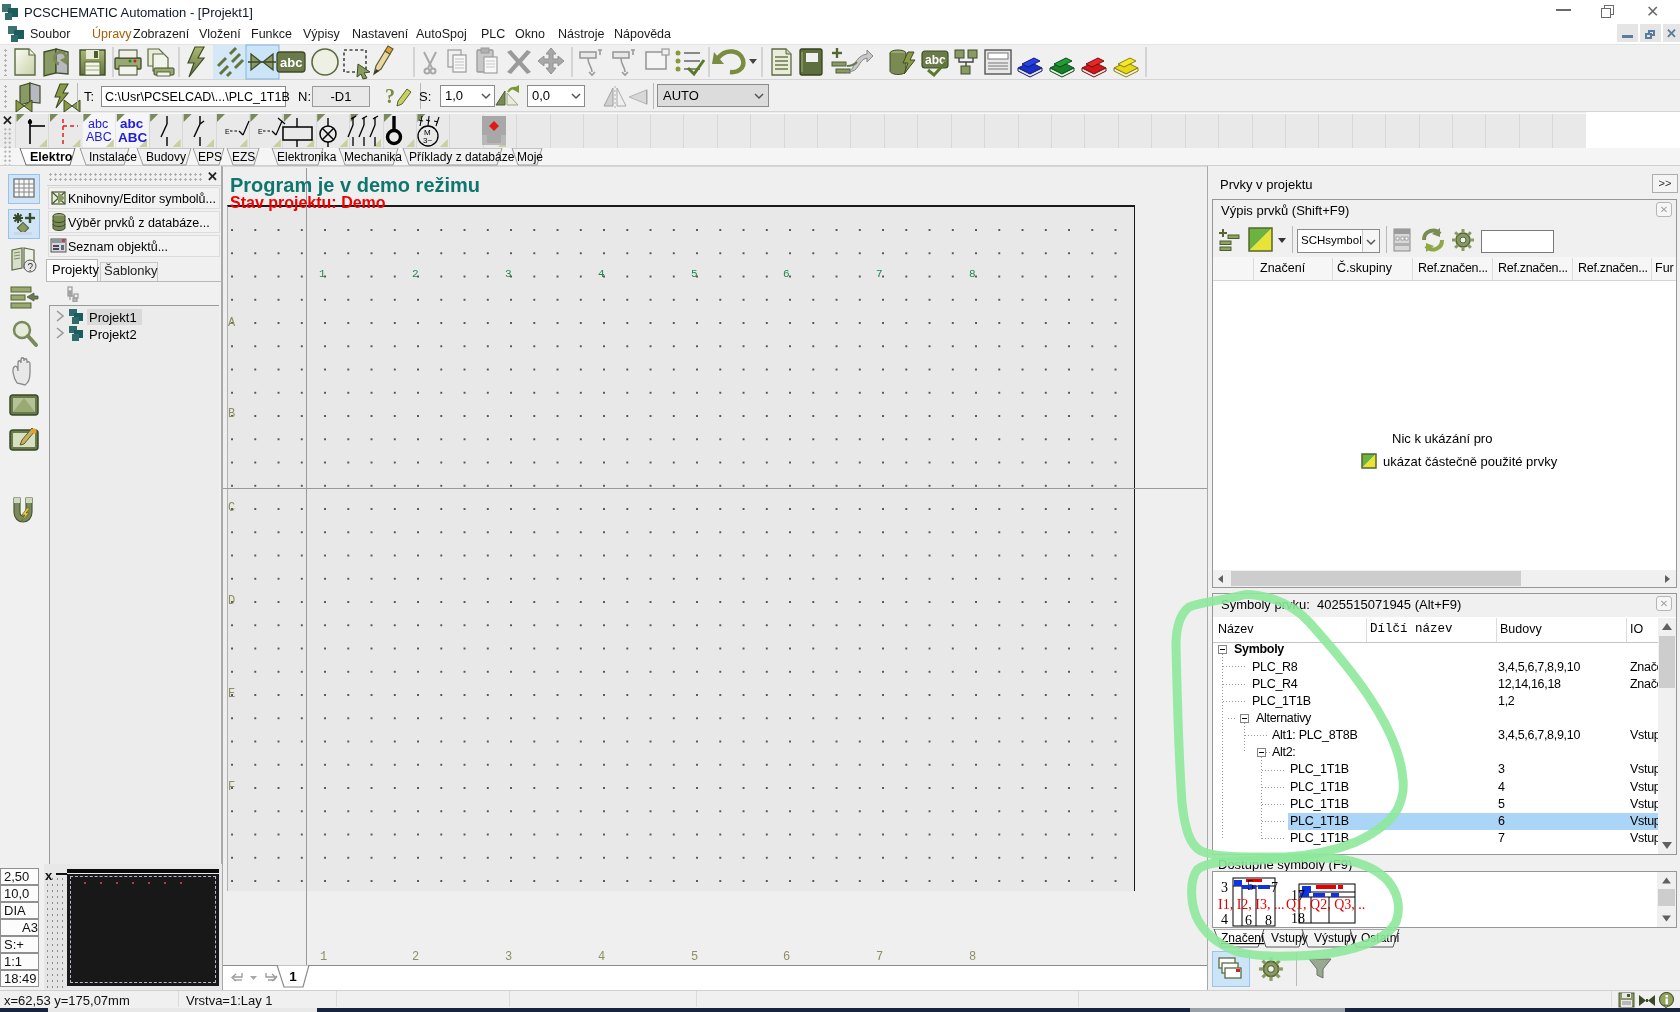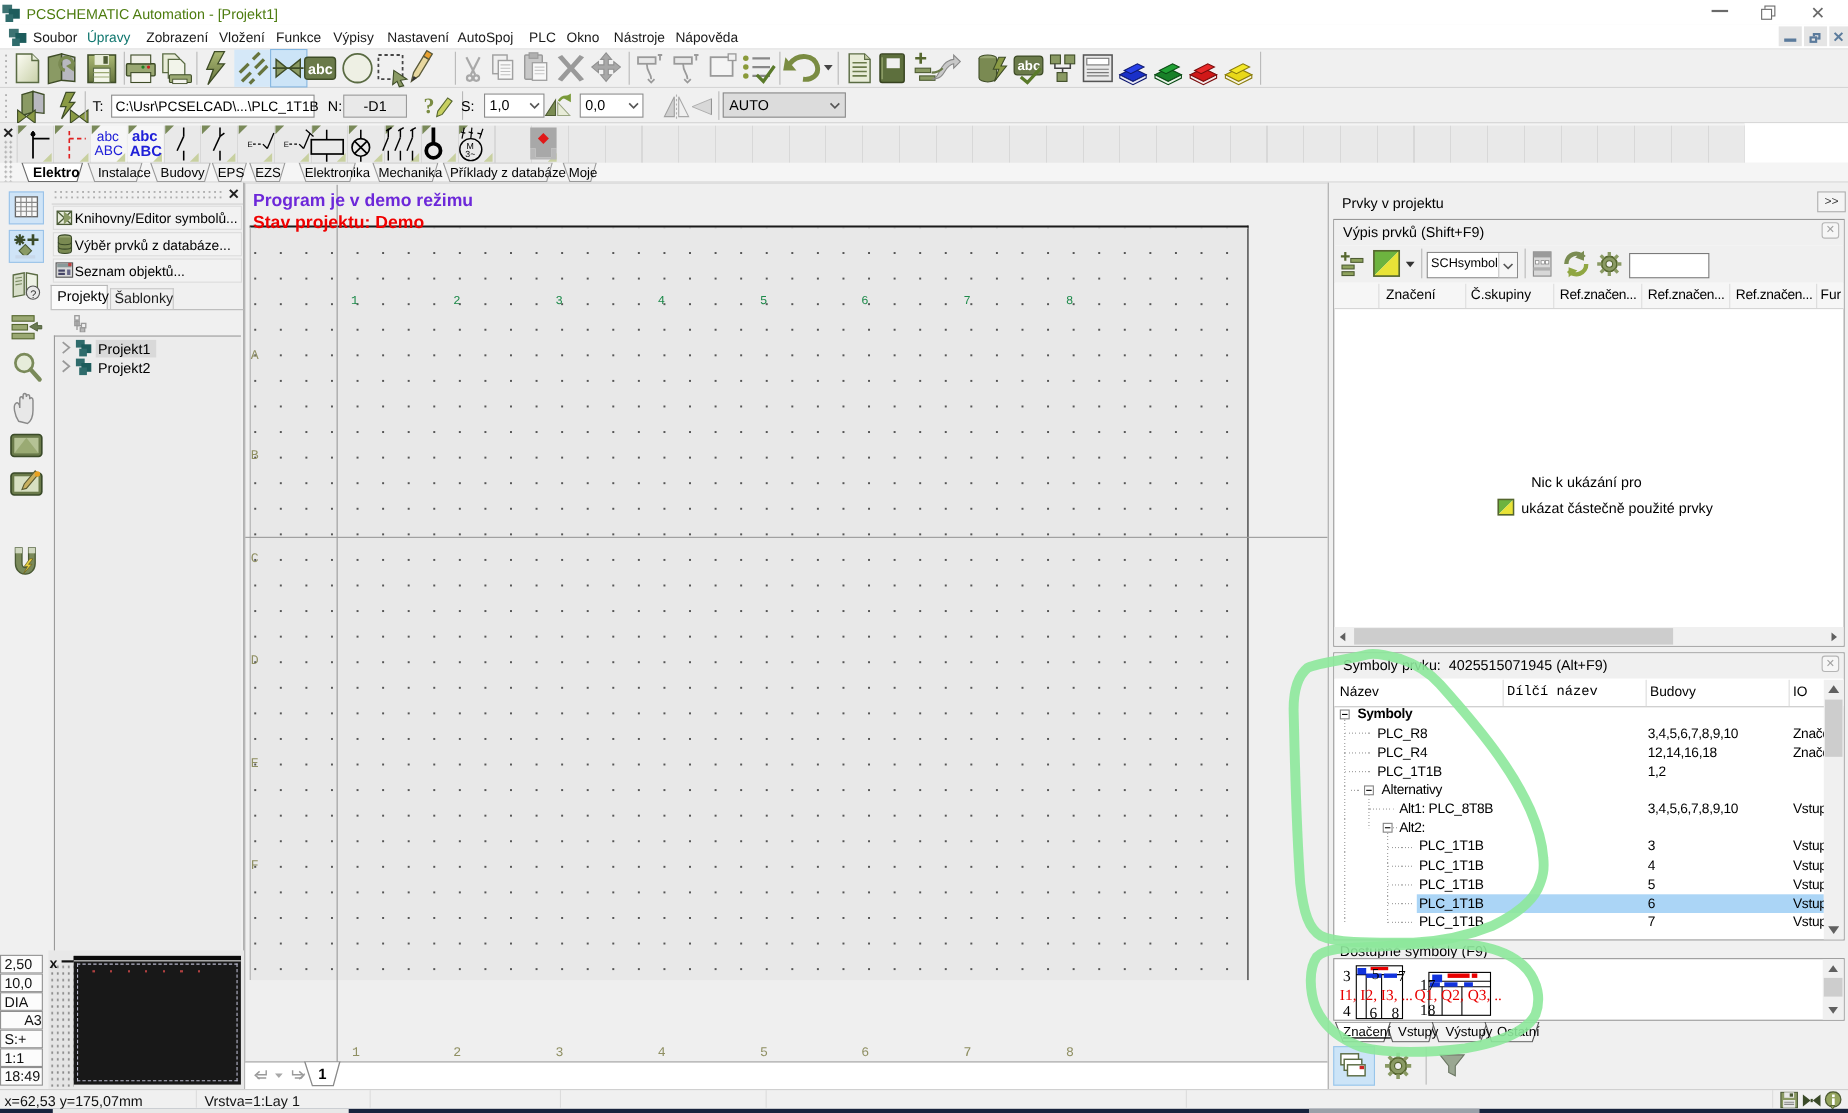--- a/index.html
+++ b/index.html
@@ -15,35 +15,35 @@
 </head>
 <body>
 <div class="abs" style="left:0;top:0;width:1680px;height:1012px;background:#f0f0f0;">
 
   <div class="abs" style="left:0;top:0;width:1680px;height:22px;background:#ffffff;"></div>
   <svg class="abs" style="left:2px;top:4px;width:17px;height:16px;" viewBox="0 0 17 16">
     <rect x="0" y="0" width="9" height="8" fill="#3d7272"></rect>
       <rect x="6" y="4" width="10" height="9" fill="#1d5c5c"></rect>
       <rect x="3" y="9" width="7" height="7" fill="#2e6b6b"></rect>
   </svg>
-  <div class="abs" style="left:24px;top:5px;font-size:13px;color:#4d7c0f;">PCSCHEMATIC Automation - [Projekt1]</div>
+  <div class="abs" style="left:24px;top:5px;font-size:13px;color:#0f172a;">PCSCHEMATIC Automation - [Projekt1]</div>
 
   <div class="abs" style="left:1556px;top:9px;width:15px;height:2px;background:#6a6a6a;"></div>
   <div class="abs" style="left:1604px;top:5px;width:10px;height:10px;border:1px solid #6a6a6a;background:#fff;"></div>
   <div class="abs" style="left:1601px;top:8px;width:10px;height:10px;border:1px solid #6a6a6a;background:#fff;"></div>
   <div class="abs" style="left:1646px;top:2px;font-size:16px;color:#6a6a6a;">✕</div>
 
   <div class="abs" style="left:0;top:22px;width:1680px;height:22px;background:#ffffff;"></div>
   <svg class="abs" style="left:8px;top:26px;width:17px;height:16px;" viewBox="0 0 17 16">
     <rect x="0" y="0" width="9" height="8" fill="#3d7272"></rect>
       <rect x="6" y="4" width="10" height="9" fill="#1d5c5c"></rect>
       <rect x="3" y="9" width="7" height="7" fill="#2e6b6b"></rect>
   </svg>
   <div class="abs" style="left:30px;top:27px;font-size:12.5px;color:#1a1a1a;">Soubor</div>
-  <div class="abs" style="left:79px;top:27px;font-size:12.5px;color:#0f766e;">Úpravy</div>
+  <div class="abs" style="left:92px;top:27px;font-size:12.5px;color:#a16207;">Úpravy</div>
   <div class="abs" style="left:133px;top:27px;font-size:12.5px;color:#1a1a1a;">Zobrazení</div>
   <div class="abs" style="left:199px;top:27px;font-size:12.5px;color:#1a1a1a;">Vložení</div>
   <div class="abs" style="left:251px;top:27px;font-size:12.5px;color:#1a1a1a;">Funkce</div>
   <div class="abs" style="left:303px;top:27px;font-size:12.5px;color:#1a1a1a;">Výpisy</div>
   <div class="abs" style="left:352px;top:27px;font-size:12.5px;color:#1a1a1a;">Nastavení</div>
   <div class="abs" style="left:416px;top:27px;font-size:12.5px;color:#1a1a1a;">AutoSpoj</div>
   <div class="abs" style="left:481px;top:27px;font-size:12.5px;color:#1a1a1a;">PLC</div>
   <div class="abs" style="left:515px;top:27px;font-size:12.5px;color:#1a1a1a;">Okno</div>
   <div class="abs" style="left:558px;top:27px;font-size:12.5px;color:#1a1a1a;">Nástroje</div>
   <div class="abs" style="left:614px;top:27px;font-size:12.5px;color:#1a1a1a;">Nápověda</div>
@@ -645,21 +645,21 @@
   <div class="abs" style="left:45px;top:876px;width:22px;height:112px;background-image:radial-gradient(circle,#8a8a8a 0.9px,transparent 1.1px);background-size:5px 6px;background-color:#e4e4e4;"></div>
   <div class="abs" style="left:67px;top:869px;width:152px;height:117px;background:#181818;"></div>
   <div class="abs" style="left:70px;top:876px;width:146px;height:107px;border:1px dashed #b8b8cc;"></div>
   <div class="abs" style="left:67px;top:869px;width:152px;height:5px;background:#0a0a0a;border-bottom:1px solid #e8e8e8;"></div>
   <div class="abs" style="left:45px;top:868px;font-size:13px;font-weight:bold;color:#111;">x</div>
   <div class="abs" style="left:56px;top:873px;width:11px;height:2px;background:#111;"></div>
   <div class="abs" style="left:84px;top:882px;width:112px;height:2px;background-image:repeating-linear-gradient(to right,#b04040 0 2px,transparent 2px 16px);"></div>
 
   <div class="abs" style="left:222px;top:166px;width:985px;height:824px;background:#efefef;border-left:1px solid #a9a9a9;border-top:1px solid #d8d8d8;"></div>
 
-  <div class="abs" style="left:230px;top:174px;font-size:16px;font-weight:bold;color:#6d28d9;z-index:5;">Program je v demo režimu</div>
+  <div class="abs" style="left:230px;top:174px;font-size:20px;font-weight:bold;color:#0f766e;z-index:5;">Program je v demo režimu</div>
   <div class="abs" style="left:230px;top:194px;font-size:16px;font-weight:bold;color:#f00000;z-index:5;">Stav projektu: Demo</div>
 
   <div class="abs" style="left:227px;top:205px;width:908px;height:686px;background:#e8e8e8;border-top:2px solid #1a1a1a;border-right:1px solid #1a1a1a;border-left:1px solid #b0b0b0;
        background-image:radial-gradient(circle, #565656 0.8px, rgba(0,0,0,0) 1px);background-size:23.25px 23.25px;background-position:-7.6px 11.4px;"></div>
   <div class="abs" style="left:228px;top:207px;width:906px;height:1px;background:#e8e8e8;"></div>
 
   <div class="abs" style="left:306px;top:168px;width:1px;height:798px;background:#9a9a9a;"></div>
 
   <div class="abs" style="left:223px;top:488px;width:984px;height:1px;background:#9a9a9a;"></div>
 

